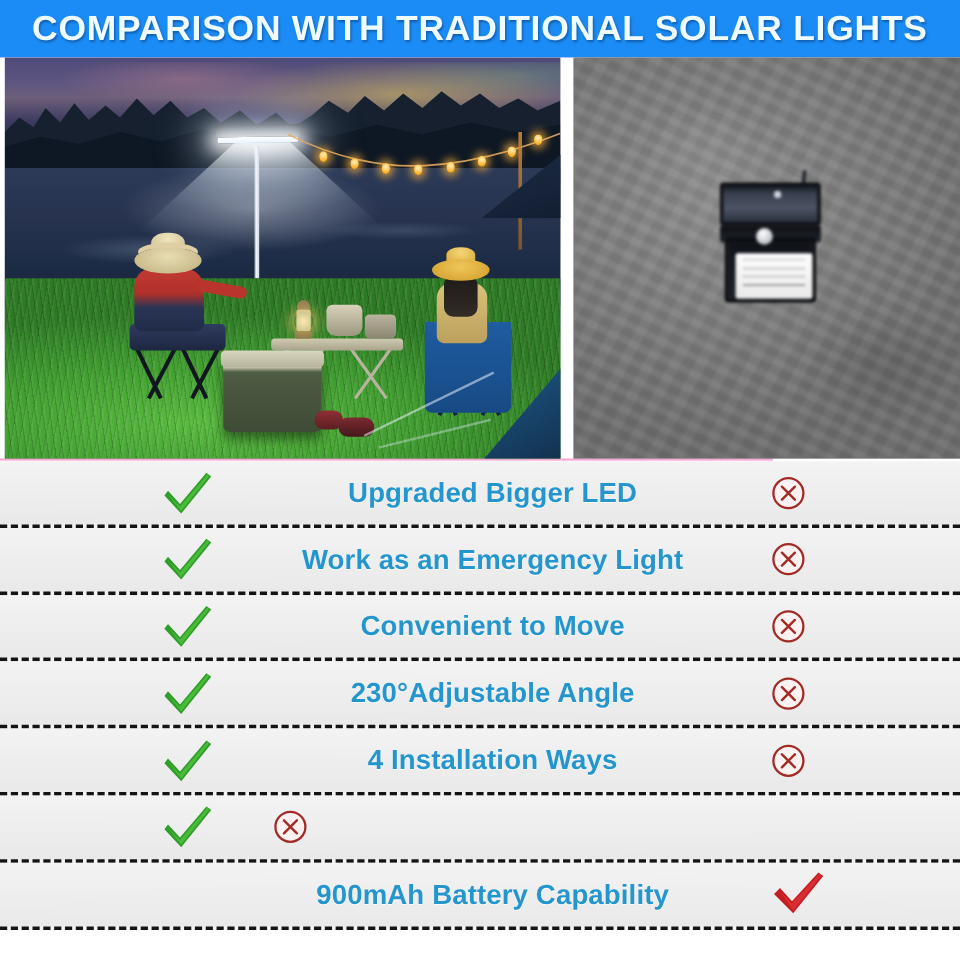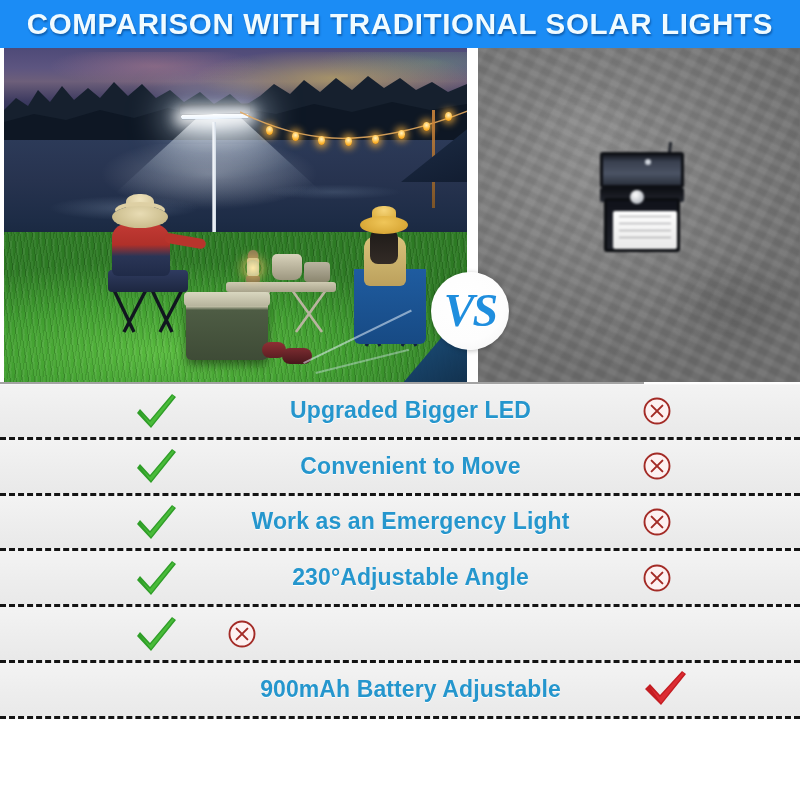--- a/index.html
+++ b/index.html
@@ -3,21 +3,21 @@
 <meta charset="utf-8">
 <title>Comparison With Traditional Solar Lights</title>
 <style>
   * { box-sizing: border-box; margin: 0; padding: 0; }
   html, body {
     width: 800px; height: 800px;
     background: #ffffff;
     font-family: "Liberation Sans", sans-serif;
     overflow: hidden;
   }
-  .page { position: relative; width: 644px; height: 800px; background:#a3a3a3; }
+  .page { position: relative; width: 644px; height: 800px; background:#f9a8d4; }
 
   
   .header {
     position: absolute; left: 0; top: 0; width: 800px; height: 48px;
     background: #1b8cf5;
     display: flex; align-items: center; justify-content: center;
     overflow: hidden;
   }
   .header-title {
     color: #f0fbff;
@@ -434,23 +434,20 @@
         <div class="wl-head"></div>
         <div class="wl-body">
           <div class="wl-face">
             <div class="wl-face-lines"></div>
           </div>
         </div>
         <div class="wl-sensor"></div>
       </div>
     </div>
 
-    <div class="vs-badge">
-      <span>VS</span>
-    </div>
   </div>
 
   <div class="compare">
 
     <div class="row">
       <div class="cell-left">
         <svg class="check-green" viewBox="0 0 46 40">
           <path d="M4,22 L7,18 L17,29 L39,3 L43,6 L18,37 Z" fill="#2f9e28"></path>
           <path d="M7,21 L17,31 L40,4 L41,6 L18,35 Z" fill="#4dbf3c" opacity="0.85"></path>
         </svg>
@@ -468,40 +465,40 @@
     </div>
 
     <div class="row">
       <div class="cell-left">
         <svg class="check-green" viewBox="0 0 46 40">
           <path d="M4,22 L7,18 L17,29 L39,3 L43,6 L18,37 Z" fill="#2f9e28"></path>
           <path d="M7,21 L17,31 L40,4 L41,6 L18,35 Z" fill="#4dbf3c" opacity="0.85"></path>
         </svg>
       </div>
       <div class="cell-mid">
-        <span class="feature-label">Convenient to Move</span>
+        <span class="feature-label">Work as an Emergency Light</span>
       </div>
       <div class="cell-right">
         <svg class="x-circle" viewBox="0 0 30 30">
           <circle cx="15" cy="15" r="12.5" fill="#fdf1f1"></circle>
           <circle cx="15" cy="15" r="12.5" fill="none" stroke="#a32b26" stroke-width="1.9"></circle>
           <path d="M9.6,9.6 L20.4,20.4 M20.4,9.6 L9.6,20.4" stroke="#a32b26" stroke-width="2" stroke-linecap="round"></path>
         </svg>
       </div>
     </div>
 
     <div class="row">
       <div class="cell-left">
         <svg class="check-green" viewBox="0 0 46 40">
           <path d="M4,22 L7,18 L17,29 L39,3 L43,6 L18,37 Z" fill="#2f9e28"></path>
           <path d="M7,21 L17,31 L40,4 L41,6 L18,35 Z" fill="#4dbf3c" opacity="0.85"></path>
         </svg>
       </div>
       <div class="cell-mid">
-        <span class="feature-label">Work as an Emergency Light</span>
+        <span class="feature-label">Convenient to Move</span>
       </div>
       <div class="cell-right">
         <svg class="x-circle" viewBox="0 0 30 30">
           <circle cx="15" cy="15" r="12.5" fill="#fdf1f1"></circle>
           <circle cx="15" cy="15" r="12.5" fill="none" stroke="#a32b26" stroke-width="1.9"></circle>
           <path d="M9.6,9.6 L20.4,20.4 M20.4,9.6 L9.6,20.4" stroke="#a32b26" stroke-width="2" stroke-linecap="round"></path>
         </svg>
       </div>
     </div>
 
@@ -517,41 +514,59 @@
       </div>
       <div class="cell-right">
         <svg class="x-circle" viewBox="0 0 30 30">
           <circle cx="15" cy="15" r="12.5" fill="#fdf1f1"></circle>
           <circle cx="15" cy="15" r="12.5" fill="none" stroke="#a32b26" stroke-width="1.9"></circle>
           <path d="M9.6,9.6 L20.4,20.4 M20.4,9.6 L9.6,20.4" stroke="#a32b26" stroke-width="2" stroke-linecap="round"></path>
         </svg>
       </div>
     </div>
 
-
     <div class="row">
       <div class="cell-left">
         <svg class="check-green" viewBox="0 0 46 40">
           <path d="M4,22 L7,18 L17,29 L39,3 L43,6 L18,37 Z" fill="#2f9e28"></path>
           <path d="M7,21 L17,31 L40,4 L41,6 L18,35 Z" fill="#4dbf3c" opacity="0.85"></path>
         </svg>
       </div>
+      <div class="cell-mid">
+        <span class="feature-label">4 Installation Ways</span>
+      </div>
       <div class="cell-right">
         <svg class="x-circle" viewBox="0 0 30 30">
           <circle cx="15" cy="15" r="12.5" fill="#fdf1f1"></circle>
           <circle cx="15" cy="15" r="12.5" fill="none" stroke="#a32b26" stroke-width="1.9"></circle>
           <path d="M9.6,9.6 L20.4,20.4 M20.4,9.6 L9.6,20.4" stroke="#a32b26" stroke-width="2" stroke-linecap="round"></path>
         </svg>
       </div>
     </div>
 
     <div class="row">
+      <div class="cell-left">
+        <svg class="check-green" viewBox="0 0 46 40">
+          <path d="M4,22 L7,18 L17,29 L39,3 L43,6 L18,37 Z" fill="#2f9e28"></path>
+          <path d="M7,21 L17,31 L40,4 L41,6 L18,35 Z" fill="#4dbf3c" opacity="0.85"></path>
+        </svg>
+      </div>
+      <div class="cell-right">
+        <svg class="x-circle" viewBox="0 0 30 30">
+          <circle cx="15" cy="15" r="12.5" fill="#fdf1f1"></circle>
+          <circle cx="15" cy="15" r="12.5" fill="none" stroke="#a32b26" stroke-width="1.9"></circle>
+          <path d="M9.6,9.6 L20.4,20.4 M20.4,9.6 L9.6,20.4" stroke="#a32b26" stroke-width="2" stroke-linecap="round"></path>
+        </svg>
+      </div>
+    </div>
+
+    <div class="row">
       <div class="cell-left"></div>
       <div class="cell-mid">
-        <span class="feature-label">900mAh Battery Adjustable</span>
+        <span class="feature-label">900mAh Battery Capability</span>
       </div>
       <div class="cell-right">
         <svg class="check-red" viewBox="0 0 46 38">
           <path d="M3,19 L8,14 L18,25 L40,1 L44,4 L19,35 Z" fill="#c41d22"></path>
           <path d="M8,17 L18,27 L41,2 L42,4 L19,33 Z" fill="#e23138" opacity="0.8"></path>
         </svg>
       </div>
     </div>
 
     <div class="spacer-bottom"></div>

